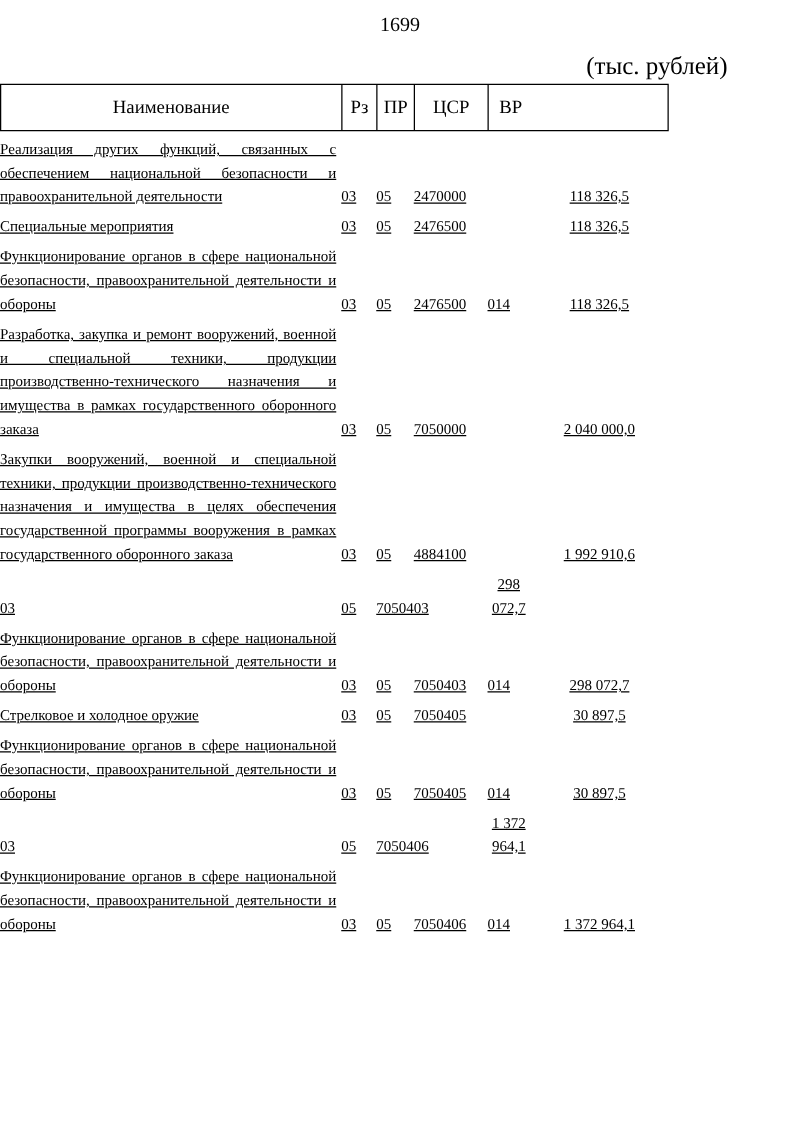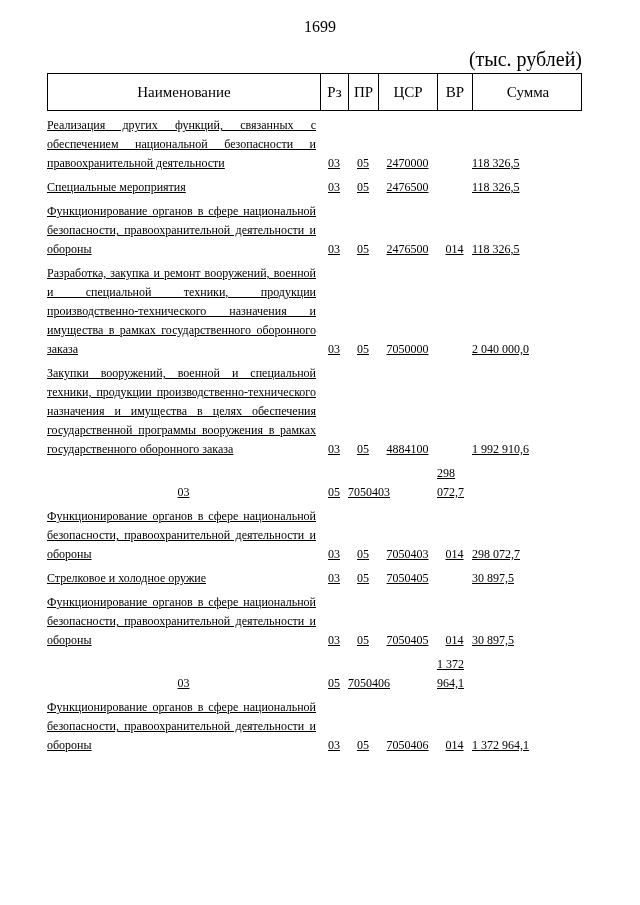--- a/index.html
+++ b/index.html
@@ -5,34 +5,33 @@
   * { margin:0; padding:0; box-sizing:border-box; }
   html,body { background:#ffffff; }
   body {
     width:640px; height:905px;
     font-family:"Liberation Serif", serif;
     color:#000;
     overflow:hidden;
   }
   .page-number {
     text-align:center;
-    padding-top:18px;
+    padding-top:12px;
     font-size:16px;
   }
   .units-note {
     width:535px;
     margin-left:47px;
     margin-top:12px;
     margin-bottom:2px;
     text-align:right;
     font-size:20px;
   }
   .budget-table {
     width:535px;
-    margin-left:47px;
   }
   .thead {
     display:grid;
     grid-template-columns:273px 28px 30px 59px 35px 110px;
     border:1px solid #000;
   }
   .thead .hcell {
     border-right:1px solid #000;
     display:flex;
     align-items:center;
@@ -49,38 +48,37 @@
     font-size:12px;
     line-height:19px;
     text-decoration:underline;
   }
   .row:first-of-type { margin-top:8px; }
   .c-name {
     text-align:justify;
     text-align-last:left;
     padding-right:4px;
   }
-  .c-rz, .c-pr, .c-csr, .c-vr { text-align:center; }
-  .c-sum { text-align:left; padding-right:1px; }
+  .c-rz, .c-pr, .c-csr, .c-vr { text-align:left; }
+  .c-sum { text-align:center; padding-right:1px; }
 </style>
 </head>
 <body>
 
 <div class="page-number">1699</div>
 <div class="units-note">(тыс. рублей)</div>
 
 <div class="budget-table">
 
   <div class="thead">
     <div class="hcell">Наименование</div>
     <div class="hcell">Рз</div>
     <div class="hcell">ПР</div>
     <div class="hcell">ЦСР</div>
     <div class="hcell">ВР</div>
-    <div class="hcell">Сумма</div>
   </div>
 
   <div class="row">
     <div class="c-name">Реализация других функций, связанных с обеспечением национальной безопасности и правоохранительной деятельности</div>
     <div class="c-rz">03</div>
     <div class="c-pr">05</div>
     <div class="c-csr">2470000</div>
     <div class="c-vr"></div>
     <div class="c-sum">118 326,5</div>
   </div>

